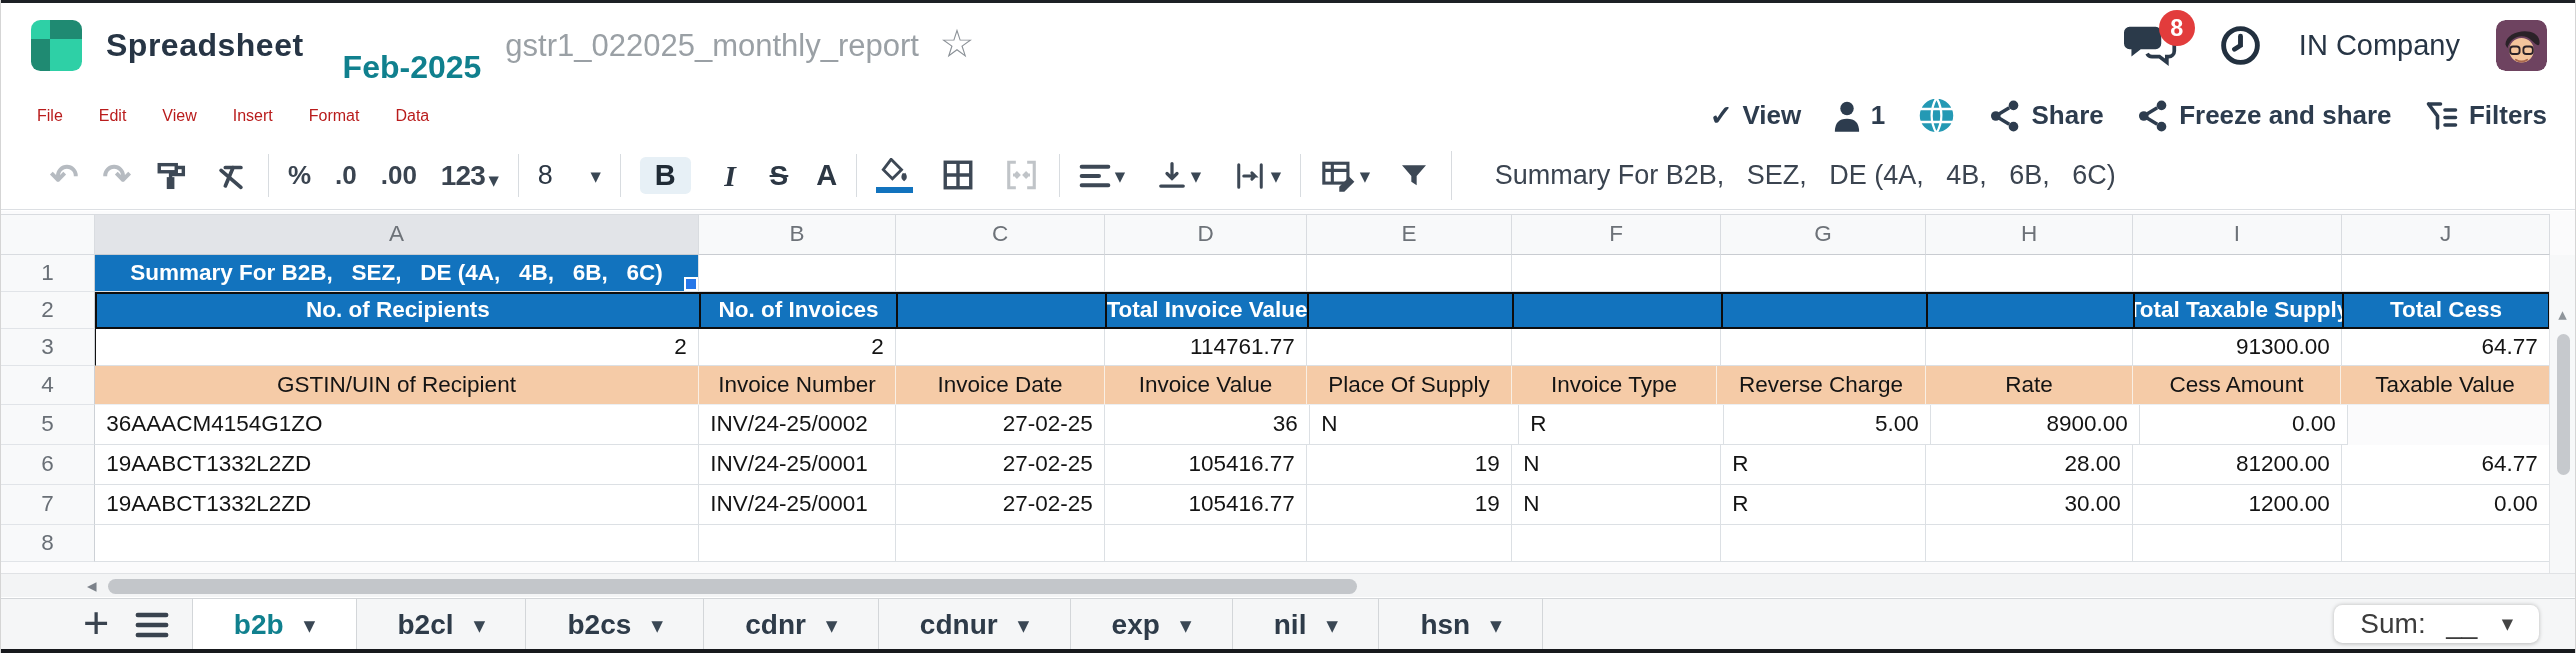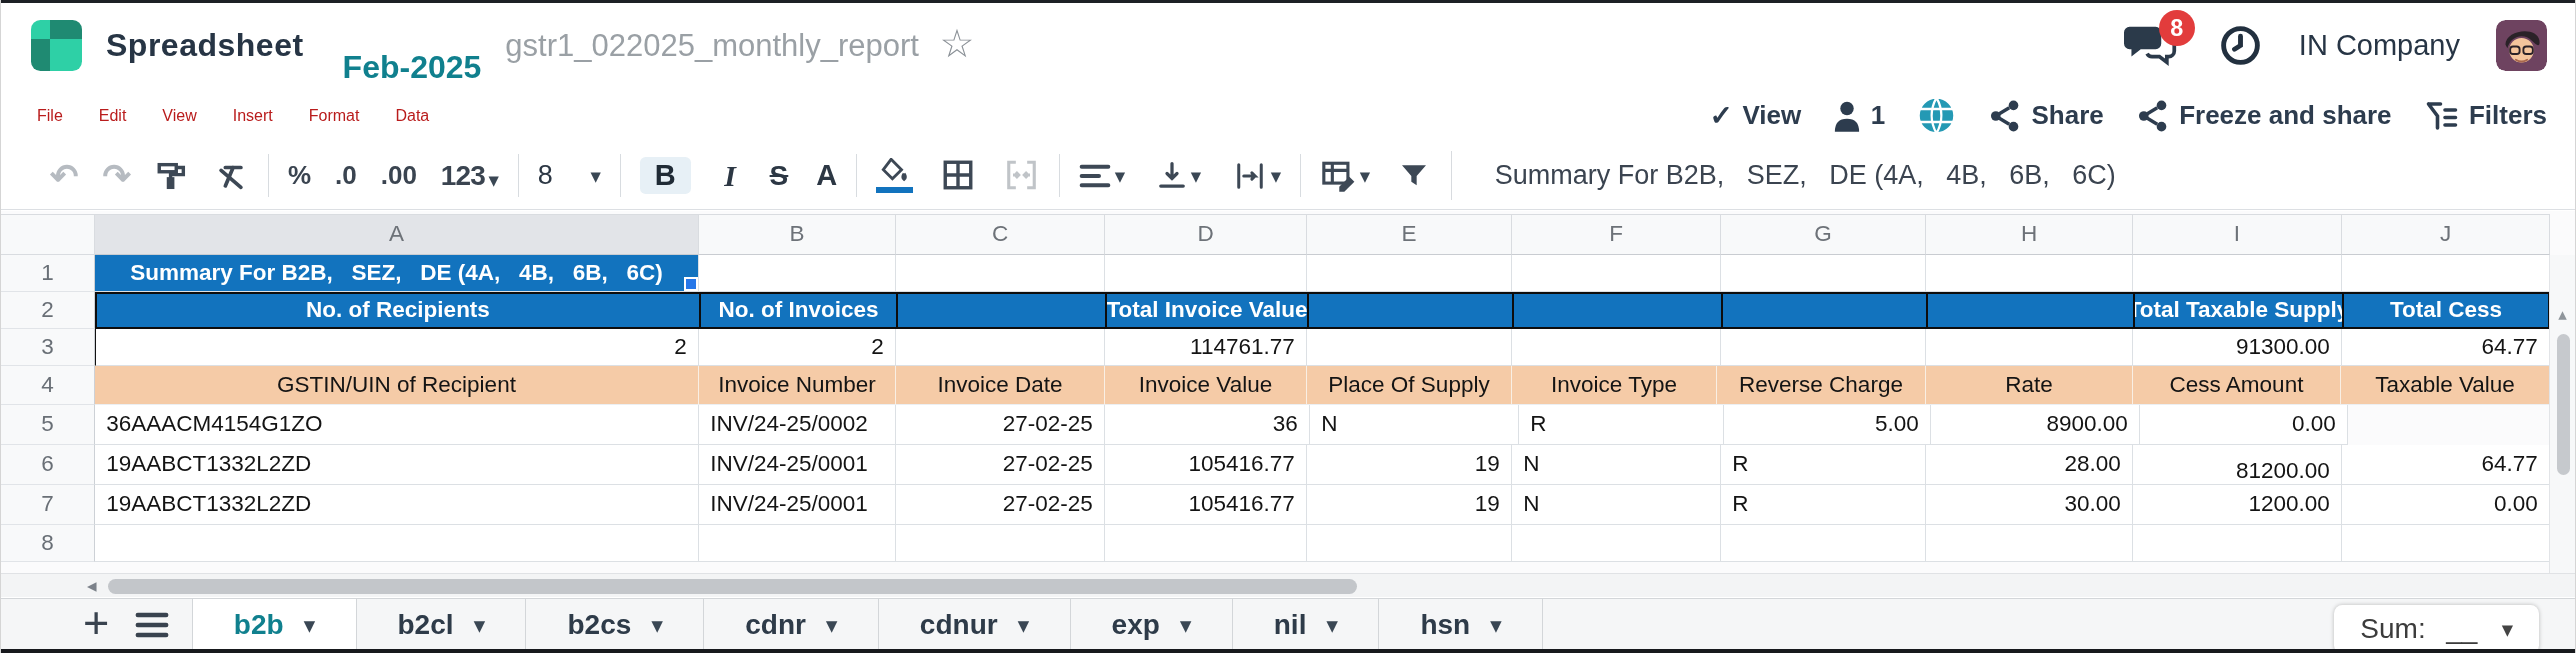--- a/index.html
+++ b/index.html
@@ -80,21 +80,21 @@
   .hscroll .arr { position:absolute; left:86px; top:0; font-size:19px; color:#7c828a; line-height:24px; }
   .hthumb { position:absolute; left:107px; top:4.7px; width:1249px; height:15px; background:#c3c6ca; border-radius:7.5px; }
 
   
   .tabbar { position:absolute; top:598px; left:0; width:100%; height:52px; background:#f5f6f7; border-top:0.9px solid #d3d6d9; display:flex; align-items:stretch; padding-left:82px; }
   .tab-tool { display:flex; align-items:center; margin-right:26px; }
   .plus { font-size:45px; font-weight:400; color:#39434f; line-height:1; margin-top:-3.7px; }
   .sheet-tab { display:flex; align-items:center; gap:20.6px; padding:0 41px; border-right:0.9px solid #d3d6d9; font-size:28px; font-weight:600; color:#2e3b49; }
   .sheet-tab.active { background:#fff; color:#10808e; border-left:0.9px solid #d3d6d9; }
   .tab-arrow { font-size:20.6px; color:#3a4754; }
-  .sum-pill { position:absolute; right:36px; top:5.6px; height:49px; background:#fff; border-radius:8.4px; box-shadow:0 0.9px 4.7px rgba(0,0,0,.25); display:flex; align-items:center; gap:20.6px; padding:0 26px; font-size:28px; color:#3c3c3c; }
+  .sum-pill { position:absolute; right:36px; top:5.6px; height:38px; background:#fff; border-radius:8.4px; box-shadow:0 0.9px 4.7px rgba(0,0,0,.25); display:flex; align-items:center; gap:20.6px; padding:0 26px; font-size:28px; color:#3c3c3c; }
   svg { display:block; }
 </style>
 </head>
 <body>
 
 <div class="app">
   <div class="edge-strip-top"></div>
 
   <header class="topbar">
     <div class="logo">
@@ -500,21 +500,21 @@
           </div>
           <div class="cell a-l" style="width: 209px;">
             <span>N</span>
           </div>
           <div class="cell a-l" style="width: 205px;">
             <span>R</span>
           </div>
           <div class="cell a-r" style="width: 207px;">
             <span>28.00</span>
           </div>
-          <div class="cell a-r" style="width: 209px; align-items: flex-end;">
+          <div class="cell a-r" style="width: 209px;">
             <span>81200.00</span>
           </div>
           <div class="cell a-r" style="width: 208px;">
             <span>64.77</span>
           </div>
         </div>
         <div class="grid-row data" style="height: 40px;">
           <div class="rowhdr">7</div>
           <div class="cell a-l" style="width: 604px;">
             <span>19AABCT1332L2ZD</span>

